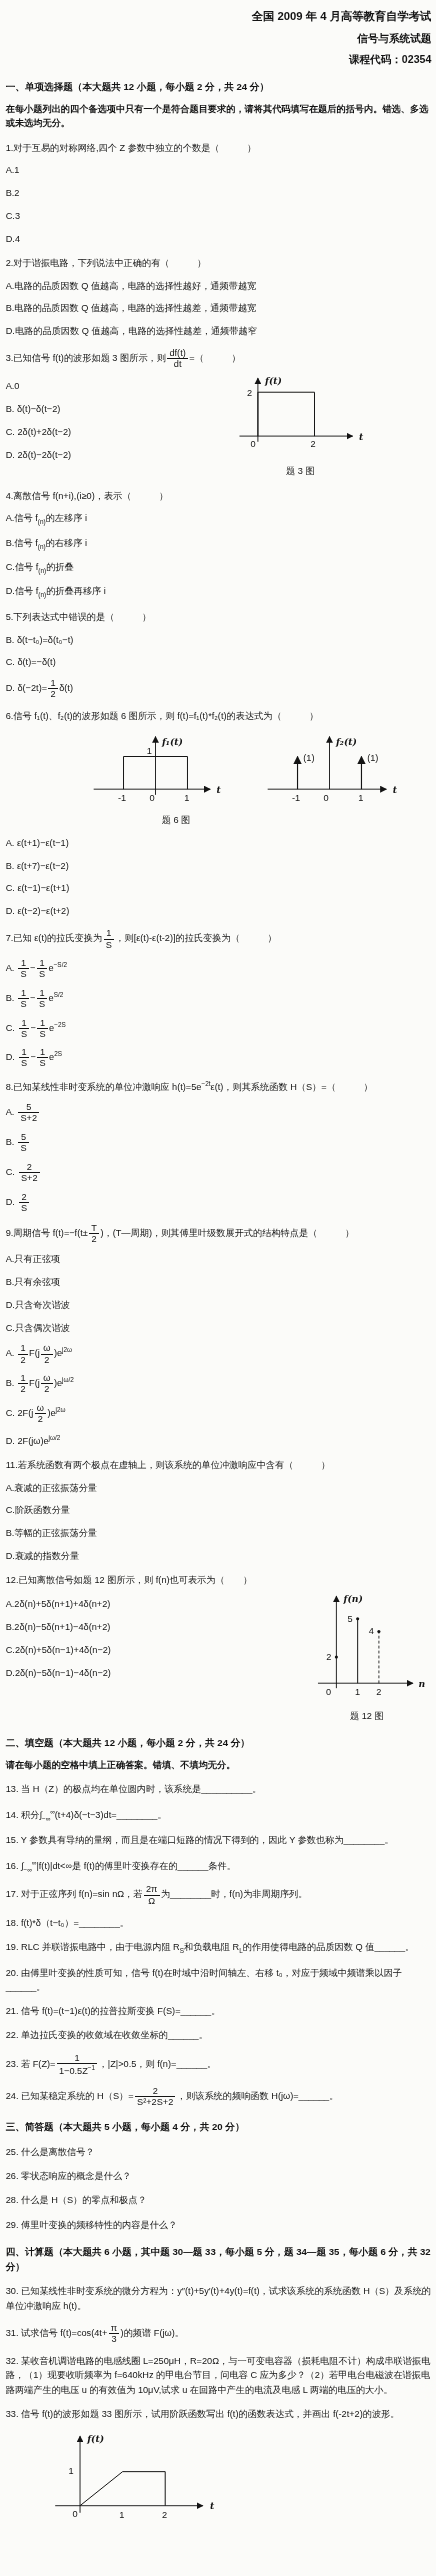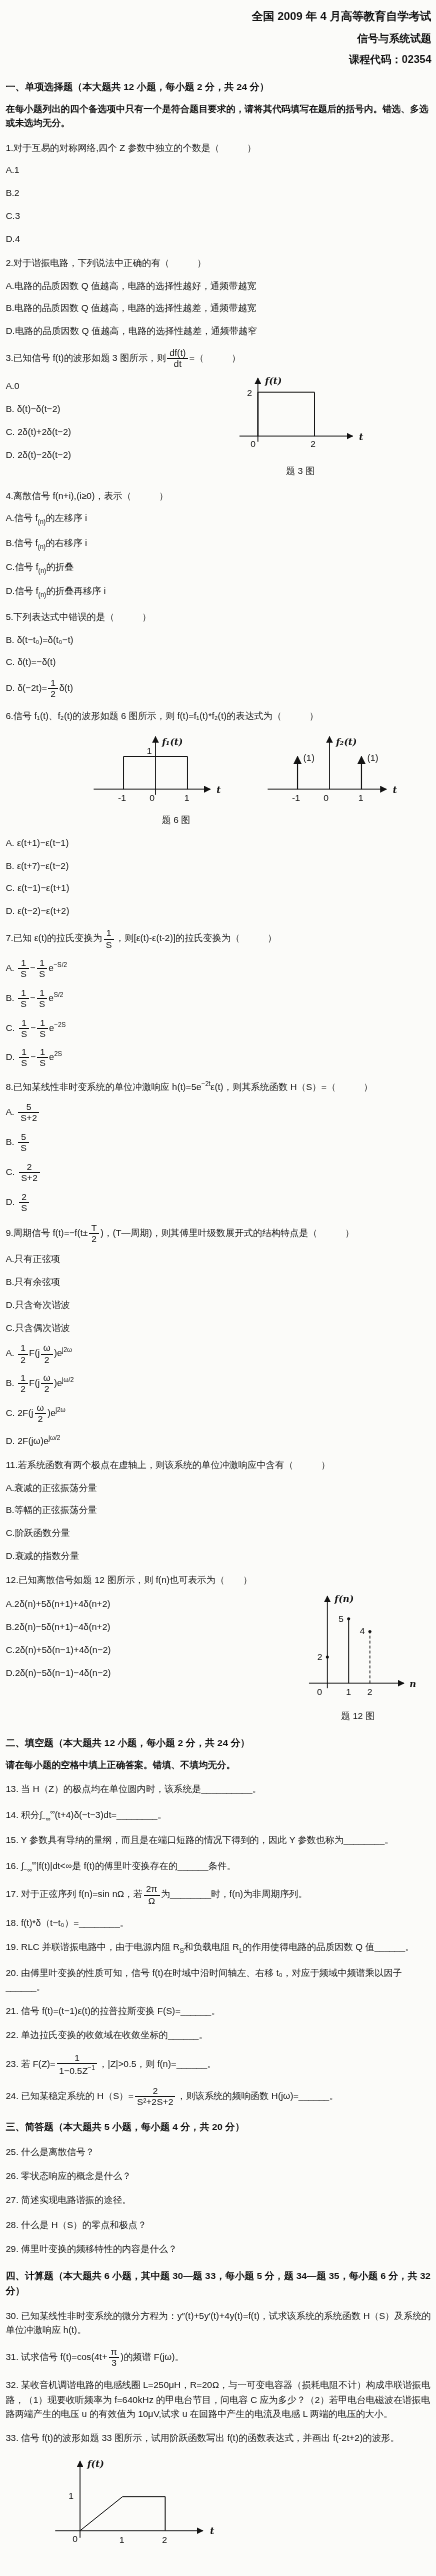--- a/index.html
+++ b/index.html
@@ -20,21 +20,21 @@
   .figpair{display:flex;justify-content:flex-start;gap:39px;margin:4.3px 0 0 82px;}
   .figblock{margin:7px 0 2.8px 35px;text-align:center;display:inline-block;}
   svg{display:block;}
   svg text{font-size:13px;fill:#141414;font-family:"Liberation Sans","DejaVu Sans",sans-serif;}
   svg text.m{font-style:italic;font-family:"DejaVu Serif","Liberation Serif",serif;}
   .fr{display:inline-block;text-align:center;vertical-align:middle;margin:0 1.4px;line-height:1.1;}
   .fn{display:block;padding:0 2.1px;border-bottom:0.7px solid #141414;}
   .fd{display:block;padding:0 2.1px;}
   sup,sub{font-size:6.4px;}
   .mr90{margin-right:62px;}
-  .mr12{margin-right:15px;}
+  .mr12{margin-right:6px;}
 </style>
 </head>
 <body>
 
 <div class="page">
 
   <div class="hdr">
     <div class="l1">全国 2009 年 4 月高等教育自学考试</div>
     <div class="l2">信号与系统试题</div>
     <div class="l3">课程代码：02354</div>
@@ -148,22 +148,22 @@
   <div class="opt">D.只含奇次谐波</div>
   <div class="opt">C.只含偶次谐波</div>
 
   <div class="opt">A. <span class="fr"><span class="fn">1</span><span class="fd">2</span></span>F(j<span class="fr"><span class="fn">ω</span><span class="fd">2</span></span>)e<sup>j2ω</sup></div>
   <div class="opt">B. <span class="fr"><span class="fn">1</span><span class="fd">2</span></span>F(j<span class="fr"><span class="fn">ω</span><span class="fd">2</span></span>)e<sup>jω/2</sup></div>
   <div class="opt">C. 2F(j<span class="fr"><span class="fn">ω</span><span class="fd">2</span></span>)e<sup>j2ω</sup></div>
   <div class="opt">D. 2F(jω)e<sup>jω/2</sup></div>
 
   <div class="q">11.若系统函数有两个极点在虚轴上，则该系统的单位冲激响应中含有（　　　）</div>
   <div class="opt">A.衰减的正弦振荡分量</div>
+  <div class="opt">C.阶跃函数分量</div>
   <div class="opt">B.等幅的正弦振荡分量</div>
-  <div class="opt">C.阶跃函数分量</div>
   <div class="opt">D.衰减的指数分量</div>
 
   <div class="q">12.已知离散信号如题 12 图所示，则 f(n)也可表示为（　　）</div>
   <div class="row">
     <div class="col">
       <div class="opt">A.2δ(n)+5δ(n+1)+4δ(n+2)</div>
       <div class="opt">B.2δ(n)−5δ(n+1)−4δ(n+2)</div>
       <div class="opt">C.2δ(n)+5δ(n−1)+4δ(n−2)</div>
       <div class="opt">D.2δ(n)−5δ(n−1)−4δ(n−2)</div>
     </div>
@@ -201,21 +201,20 @@
   <div class="q">19. RLC 并联谐振电路中，由于电源内阻 R<sub>S</sub>和负载电阻 R<sub>L</sub>的作用使得电路的品质因数 Q 值______。</div>
   <div class="q">20. 由傅里叶变换的性质可知，信号 f(t)在时域中沿时间轴左、右移 t₀，对应于频域中频谱乘以因子______。</div>
   <div class="q">21. 信号 f(t)=(t−1)ε(t)的拉普拉斯变换 F(S)=______。</div>
   <div class="q">22. 单边拉氏变换的收敛域在收敛坐标的______。</div>
   <div class="q">23. 若 F(Z)=<span class="fr"><span class="fn">1</span><span class="fd">1−0.5Z<sup>−1</sup></span></span>，|Z|&gt;0.5，则 f(n)=______。</div>
   <div class="q">24. 已知某稳定系统的 H（S）=<span class="fr"><span class="fn">2</span><span class="fd">S²+2S+2</span></span>，则该系统的频响函数 H(jω)=______。</div>
 
   <div class="sec-title">三、简答题（本大题共 5 小题，每小题 4 分，共 20 分）</div>
   <div class="q">25. 什么是离散信号？</div>
   <div class="q">26. 零状态响应的概念是什么？</div>
-  <div class="q">27. 简述实现电路谐振的途径。</div>
   <div class="q">28. 什么是 H（S）的零点和极点？</div>
   <div class="q">29. 傅里叶变换的频移特性的内容是什么？</div>
 
   <div class="sec-title">四、计算题（本大题共 6 小题，其中题 30—题 33，每小题 5 分，题 34—题 35，每小题 6 分，共 32 分）</div>
   <div class="q">30. 已知某线性非时变系统的微分方程为：y″(t)+5y′(t)+4y(t)=f(t)，试求该系统的系统函数 H（S）及系统的单位冲激响应 h(t)。</div>
   <div class="q">31. 试求信号 f(t)=cos(4t+<span class="fr"><span class="fn">π</span><span class="fd">3</span></span>)的频谱 F(jω)。</div>
   <div class="q">32. 某收音机调谐电路的电感线圈 L=250μH，R=20Ω，与一可变电容器（损耗电阻不计）构成串联谐振电路，（1）现要收听频率为 f=640kHz 的甲电台节目，问电容 C 应为多少？（2）若甲电台电磁波在谐振电路两端产生的电压 u 的有效值为 10μV,试求 u 在回路中产生的电流及电感 L 两端的电压的大小。</div>
   <div class="q">33. 信号 f(t)的波形如题 33 图所示，试用阶跃函数写出 f(t)的函数表达式，并画出 f(-2t+2)的波形。</div>
 
   <div class="figblock">

